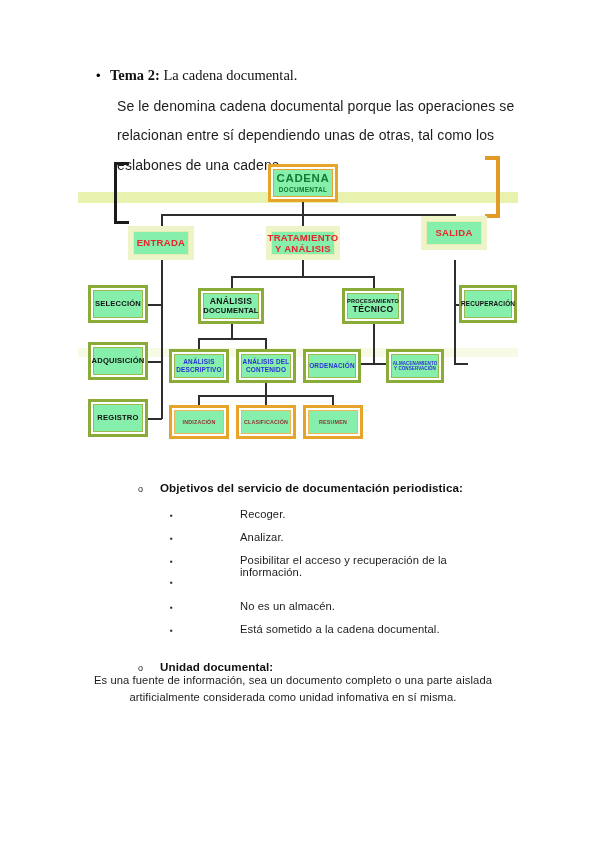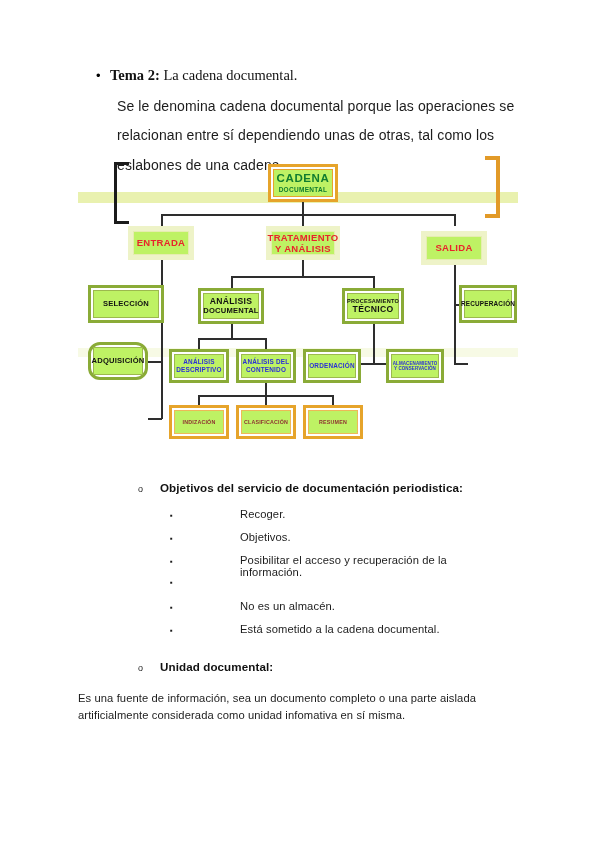--- a/index.html
+++ b/index.html
@@ -111,21 +111,21 @@
     z-index: 3;
   }
   .node .inner {
     box-sizing: border-box;
     width: 100%;
     height: 100%;
     display: flex;
     flex-direction: column;
     align-items: center;
     justify-content: center;
-    background: #bef264;
+    background: #86efac;
   }
 
   
   .st-gold {
     border: 3px solid #e6a42b;
     padding: 2px;
   }
   .st-gold .inner { border: 1px solid #e6a42b; }
   .st-gold .lbl { color: #107c2f; font-weight: bold; }
 
@@ -196,26 +196,27 @@
   }
   .li-txt {
     font-size: 11.2px;
     color: #1c1c1c;
     letter-spacing: .1px;
     margin-left: 48px;
   }
   .para-tail {
     position: absolute;
     left: 78px;
-    top: 690px;
+    top: 672px;
     width: 430px;
     font-size: 11.2px;
     line-height: 1.55;
     color: #1c1c1c;
     letter-spacing: .1px;
+    text-align: center;
   }
 </style>
 </head>
 <body>
 
 <div class="page">
 
   <div class="bullet-lvl1">
     <span class="dot">•</span>
     <div class="tema-line"><b>Tema 2:</b><span> La cadena documental.</span></div>
@@ -279,34 +280,39 @@
         <span class="lbl l-lvl2">Y ANÁLISIS</span>
       </div>
     </div>
 
     <div class="node st-pale" style="left:128px; top:78px; width:66px; height:34px;">
       <div class="inner">
         <span class="lbl l-lvl2">ENTRADA</span>
       </div>
     </div>
 
-    <div class="node st-pale" style="left:421px; top:83px; width:66px; height:34px;">
+    <div class="node st-pale" style="left:421px; top:68px; width:66px; height:34px;">
       <div class="inner">
         <span class="lbl l-lvl2">SALIDA</span>
       </div>
     </div>
 
-    <div class="node st-olive" style="left:88px; top:137px; width:76px; height:38px;">
+    <div class="node st-olive" style="left:88px; top:137px; width:60px; height:38px;">
       <div class="inner">
           <span class="lbl l-lvl3">SELECCIÓN</span>
         </div>
     </div>
-    <div class="node st-olive" style="left:88px; top:194px; width:60px; height:38px;border-radius:12px;">
+    <div class="node st-olive" style="left:88px; top:194px; width:60px; height:38px;">
       <div class="inner">
           <span class="lbl l-lvl3">ADQUISICIÓN</span>
+        </div>
+    </div>
+    <div class="node st-olive" style="left:88px; top:251px; width:60px; height:38px;">
+      <div class="inner">
+          <span class="lbl l-lvl3">REGISTRO</span>
         </div>
     </div>
 
     <div class="node st-olive" style="left:198px; top:140px; width:66px; height:36px;">
       <div class="inner">
         <span class="lbl l-lvl3big">ANÁLISIS</span>
         <span class="lbl l-lvl3">DOCUMENTAL</span>
       </div>
     </div>
 
@@ -370,21 +376,21 @@
     <span class="mk-o">o</span>
     <span class="sec-head">Objetivos del servicio de documentación  periodistica:</span>
   </div>
 
   <div class="sec" style="left:170px; top:508px; width:340px;">
     <span class="mk-sq">▪</span>
     <span class="li-txt">Recoger.</span>
   </div>
   <div class="sec" style="left:170px; top:531px; width:340px;">
     <span class="mk-sq">▪</span>
-    <span class="li-txt">Objetivos.</span>
+    <span class="li-txt">Analizar.</span>
   </div>
   <div class="sec" style="left:170px; top:554px; width:340px;">
     <span class="mk-sq">▪</span>
     <span class="li-txt">Posibilitar el acceso y recuperación  de la información.</span>
   </div>
   <div class="sec" style="left:170px; top:577px; width:340px;">
     <span class="mk-sq">▪</span>
   </div>
   <div class="sec" style="left:170px; top:600px; width:340px;">
     <span class="mk-sq">▪</span>

